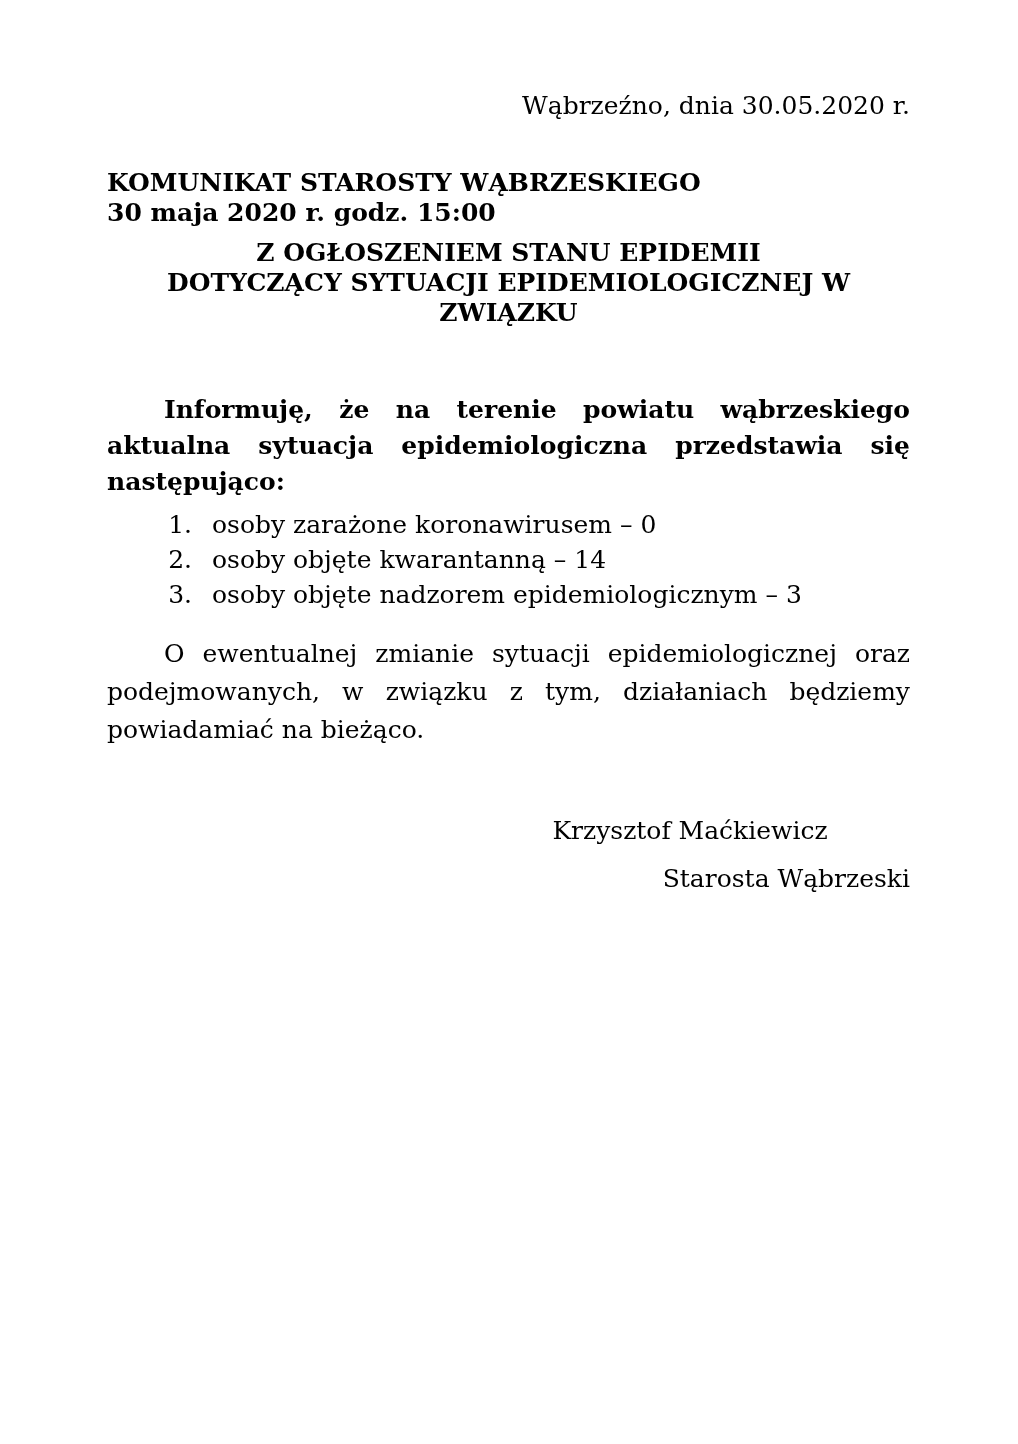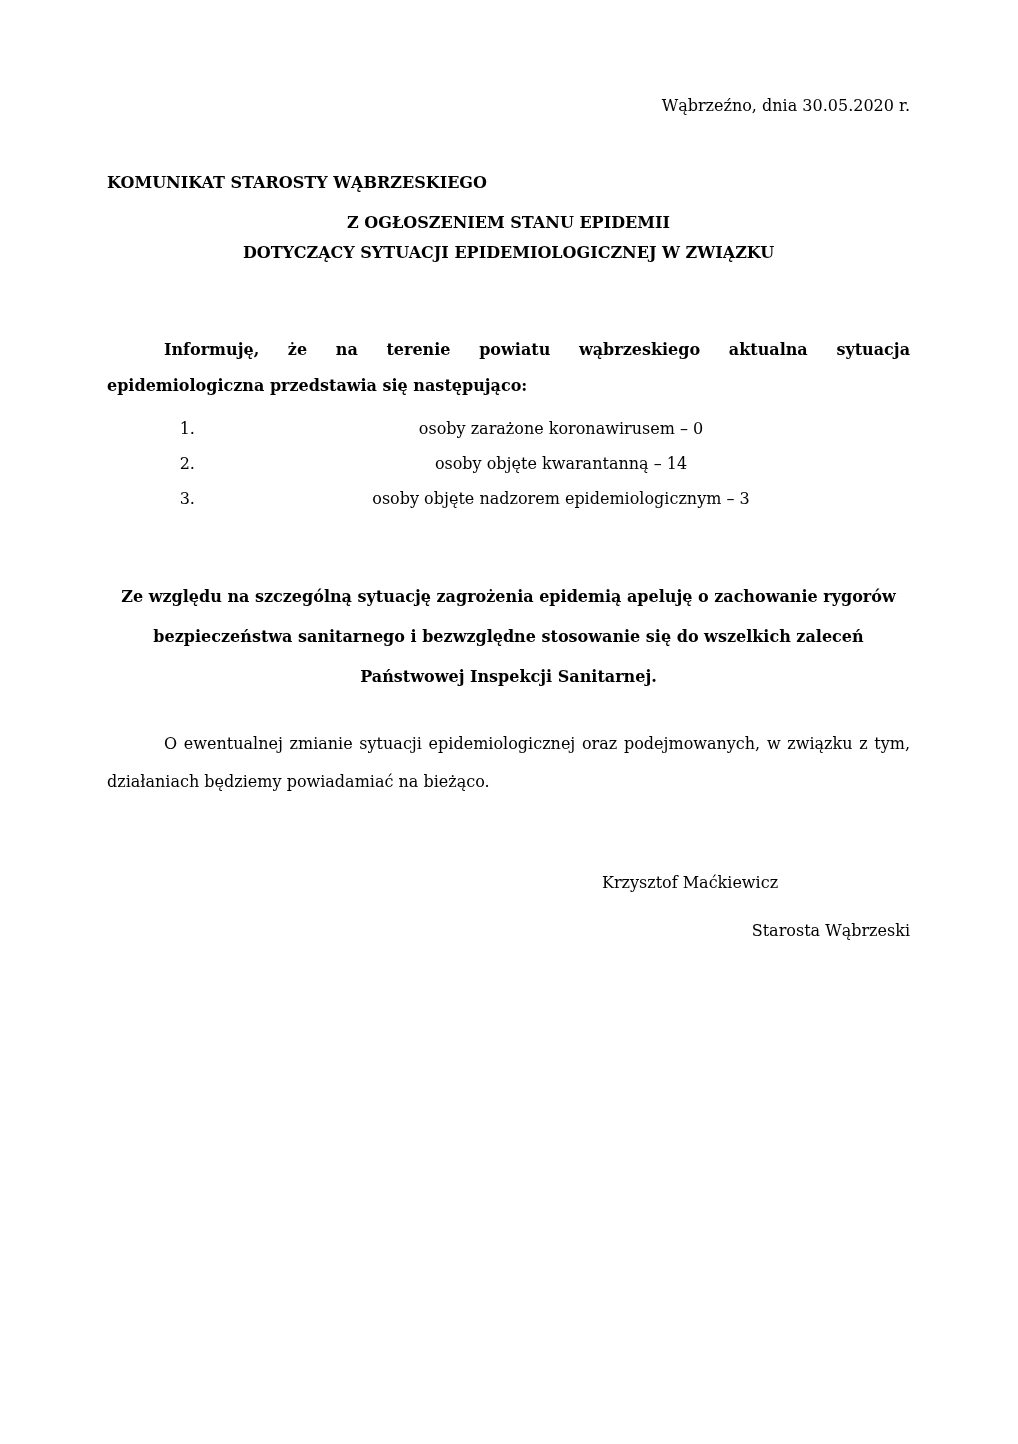--- a/index.html
+++ b/index.html
@@ -8,21 +8,21 @@
     background: #ffffff;
   }
   .page {
     position: relative;
     width: 1018px;
     height: 1444px;
     margin: 0 auto;
     background: #ffffff;
     color: #000000;
     font-family: "DejaVu Serif", "Liberation Serif", serif;
-    font-size: 16px;
+    font-size: 25px;
     box-sizing: border-box;
     padding: 92px 108px 40px 107px;
     overflow: hidden;
   }
   .date-line {
     text-align: right;
     margin: 0;
     line-height: 28px;
   }
   .heading-block-1 {
@@ -46,21 +46,20 @@
   }
   ol.situation-list {
     margin: 10px 0 0 0;
     padding: 0 0 0 93px;
     list-style: decimal outside;
   }
   ol.situation-list li {
     padding-left: 12px;
     margin-bottom: 11px;
     line-height: 24px;
-    text-align: center;
   }
   .appeal {
     margin: 66px 0 0 0;
     font-weight: bold;
     text-align: center;
     line-height: 40px;
   }
   .closing {
     margin: 28px 0 0 0;
     text-align: justify;
@@ -84,36 +83,36 @@
 </style>
 </head>
 <body>
 
 <div class="page">
 
   <p class="date-line">Wąbrzeźno, dnia 30.05.2020 r.</p>
 
   <div class="heading-block-1">
     <div>KOMUNIKAT STAROSTY WĄBRZESKIEGO</div>
+    <div>30 maja 2020 r. godz. 15:00</div>
   </div>
 
   <div class="heading-block-2">
     <div>Z OGŁOSZENIEM STANU EPIDEMII</div>
     <div>DOTYCZĄCY SYTUACJI EPIDEMIOLOGICZNEJ W ZWIĄZKU</div>
   </div>
 
   <p class="intro">Informuję, że na terenie powiatu wąbrzeskiego aktualna sytuacja epidemiologiczna przedstawia się następująco:</p>
 
   <ol class="situation-list">
     <li>osoby zarażone koronawirusem – 0</li>
     <li>osoby objęte kwarantanną – 14</li>
     <li>osoby objęte nadzorem epidemiologicznym – 3</li>
   </ol>
 
-  <p class="appeal">Ze względu na szczególną sytuację zagrożenia epidemią apeluję o zachowanie rygorów bezpieczeństwa sanitarnego i bezwzględne stosowanie się do wszelkich zaleceń Państwowej Inspekcji Sanitarnej.</p>
 
   <p class="closing">O ewentualnej zmianie sytuacji epidemiologicznej oraz podejmowanych, w związku z tym, działaniach będziemy powiadamiać na bieżąco.</p>
 
   <div class="signature">
     <p class="sig-name">Krzysztof Maćkiewicz</p>
     <p class="sig-title">Starosta Wąbrzeski</p>
   </div>
 
 </div>
 

